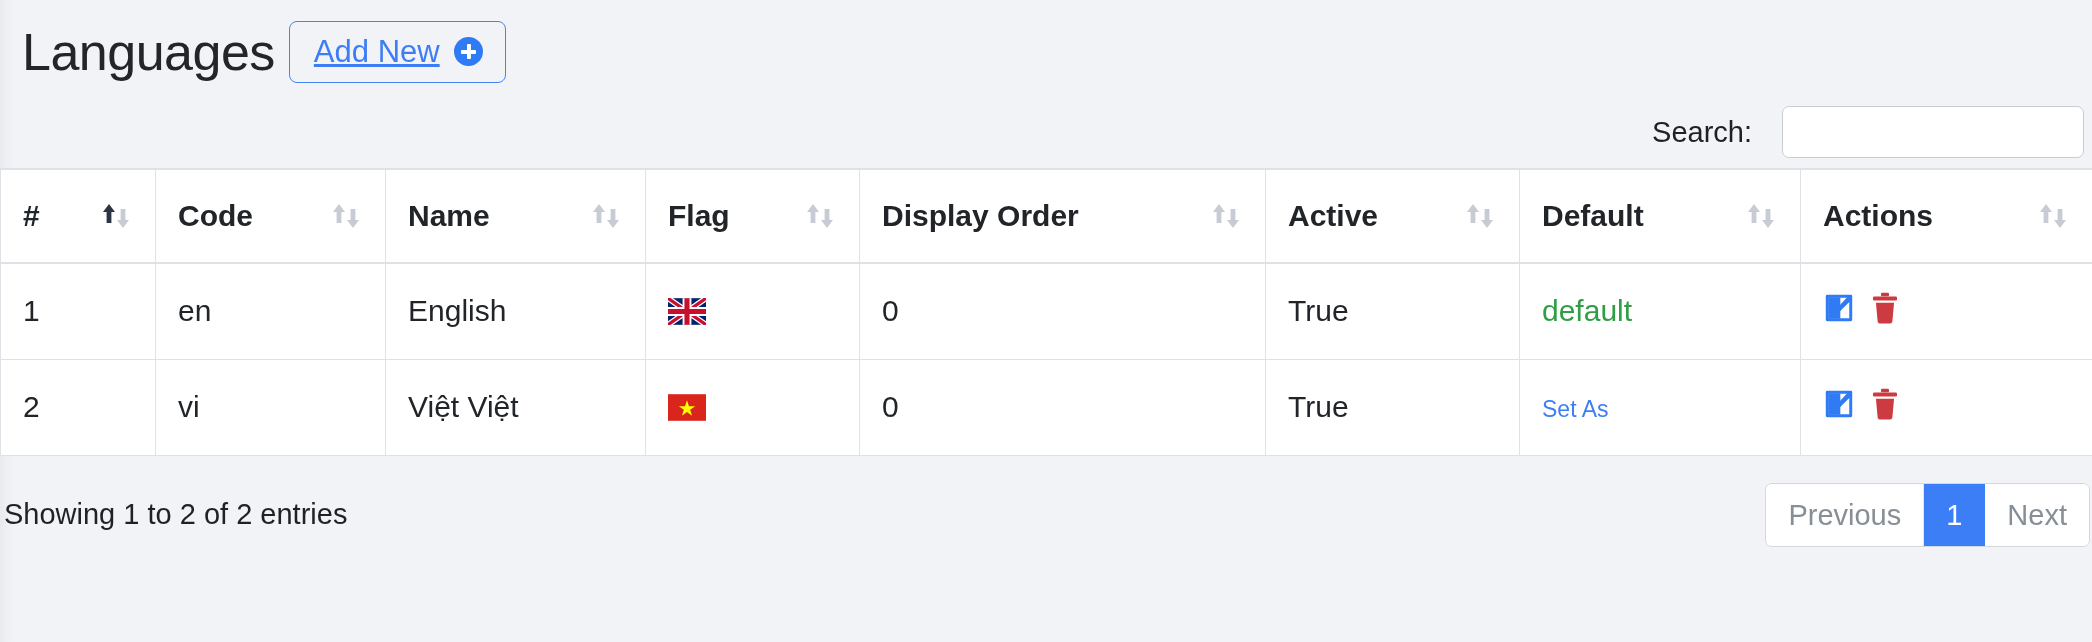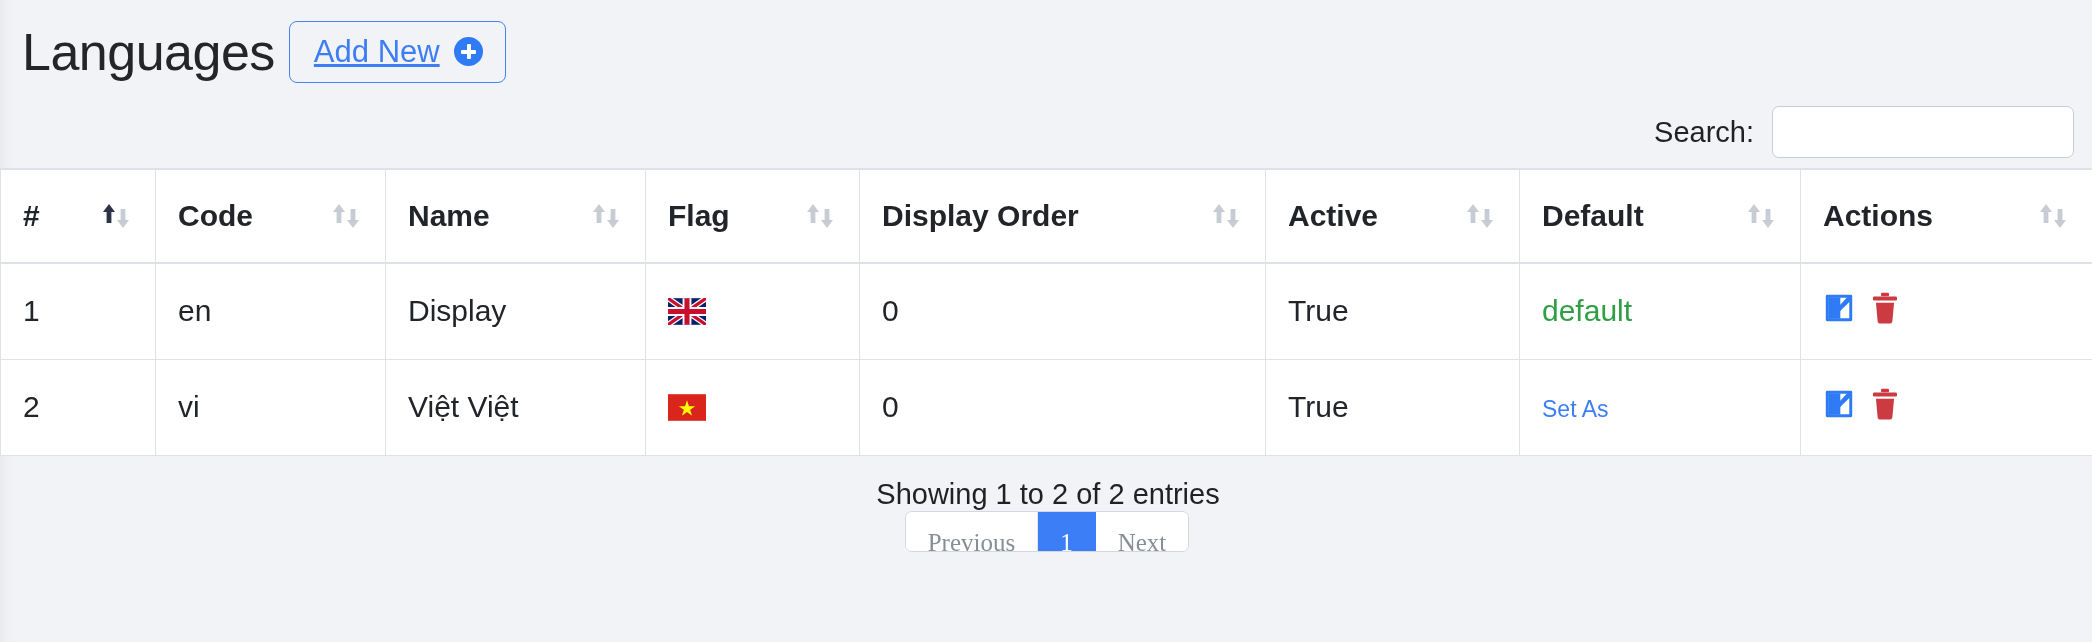--- a/index.html
+++ b/index.html
@@ -72,22 +72,22 @@
     border-radius: 1px;
   }
   .plus-circle::before { left: 7px; top: 13px; width: 15px; height: 4px; }
   .plus-circle::after  { top: 7px; left: 13px; height: 15px; width: 4px; }
 
   
   .search-row {
     display: flex;
     justify-content: flex-end;
     align-items: center;
-    gap: 18px;
-    padding-right: 18px;
+    gap: 30px;
+    padding-right: 8px;
     height: 72px;
     margin-left: 14px;
   }
   .search-label {
     font-size: 29px;
     color: #1f2124;
   }
   .search-input {
     width: 302px;
     height: 52px;
@@ -163,38 +163,37 @@
   .actions-wrap { display: inline-flex; align-items: center; gap: 16px; }
   .icon-btn { background: none; border: 0; padding: 0; cursor: pointer; line-height: 0; display: inline-block; }
 
   
   .table-foot {
     display: flex;
     align-items: center;
     justify-content: space-between;
     padding: 22px 0 0 4px;
     height: 96px;
-    flex-direction: column;
   }
   .showing-text {
     font-size: 29px;
     color: #1f2124;
     white-space: nowrap;
   }
   .pagination {
     display: inline-flex;
     border: 1px solid #d3d7de;
     border-radius: 7px;
     overflow: hidden;
     background: #ffffff;
     margin-right: 2px;
   }
   .page-btn {
-    font-size: 25px;
-    font-family: Liberation Serif, serif;
+    font-size: 29px;
+    font-family: Liberation Sans, sans-serif;
     padding: 0 22px;
     height: 62px;
     line-height: 62px;
     background: #ffffff;
     color: #868e96;
     border: 0;
     border-right: 1px solid #e3e6ea;
     cursor: pointer;
     white-space: nowrap;
   }
@@ -344,21 +343,21 @@
             </span>
           </div>
         </th>
       </tr>
     </thead>
     <tbody>
 
       <tr>
         <td>1</td>
         <td>en</td>
-        <td>Display</td>
+        <td>English</td>
         <td>
           <span>
             <svg class="flag-svg" width="38" height="27" viewBox="0 0 60 42">
               <rect width="60" height="42" fill="#012169"></rect>
               <path d="M0,0 L60,42 M60,0 L0,42" stroke="#ffffff" stroke-width="9"></path>
               <path d="M0,0 L60,42 M60,0 L0,42" stroke="#C8102E" stroke-width="5"></path>
               <path d="M30,0 V42 M0,21 H60" stroke="#ffffff" stroke-width="14"></path>
               <path d="M30,0 V42 M0,21 H60" stroke="#C8102E" stroke-width="8"></path>
             </svg>
           </span>

